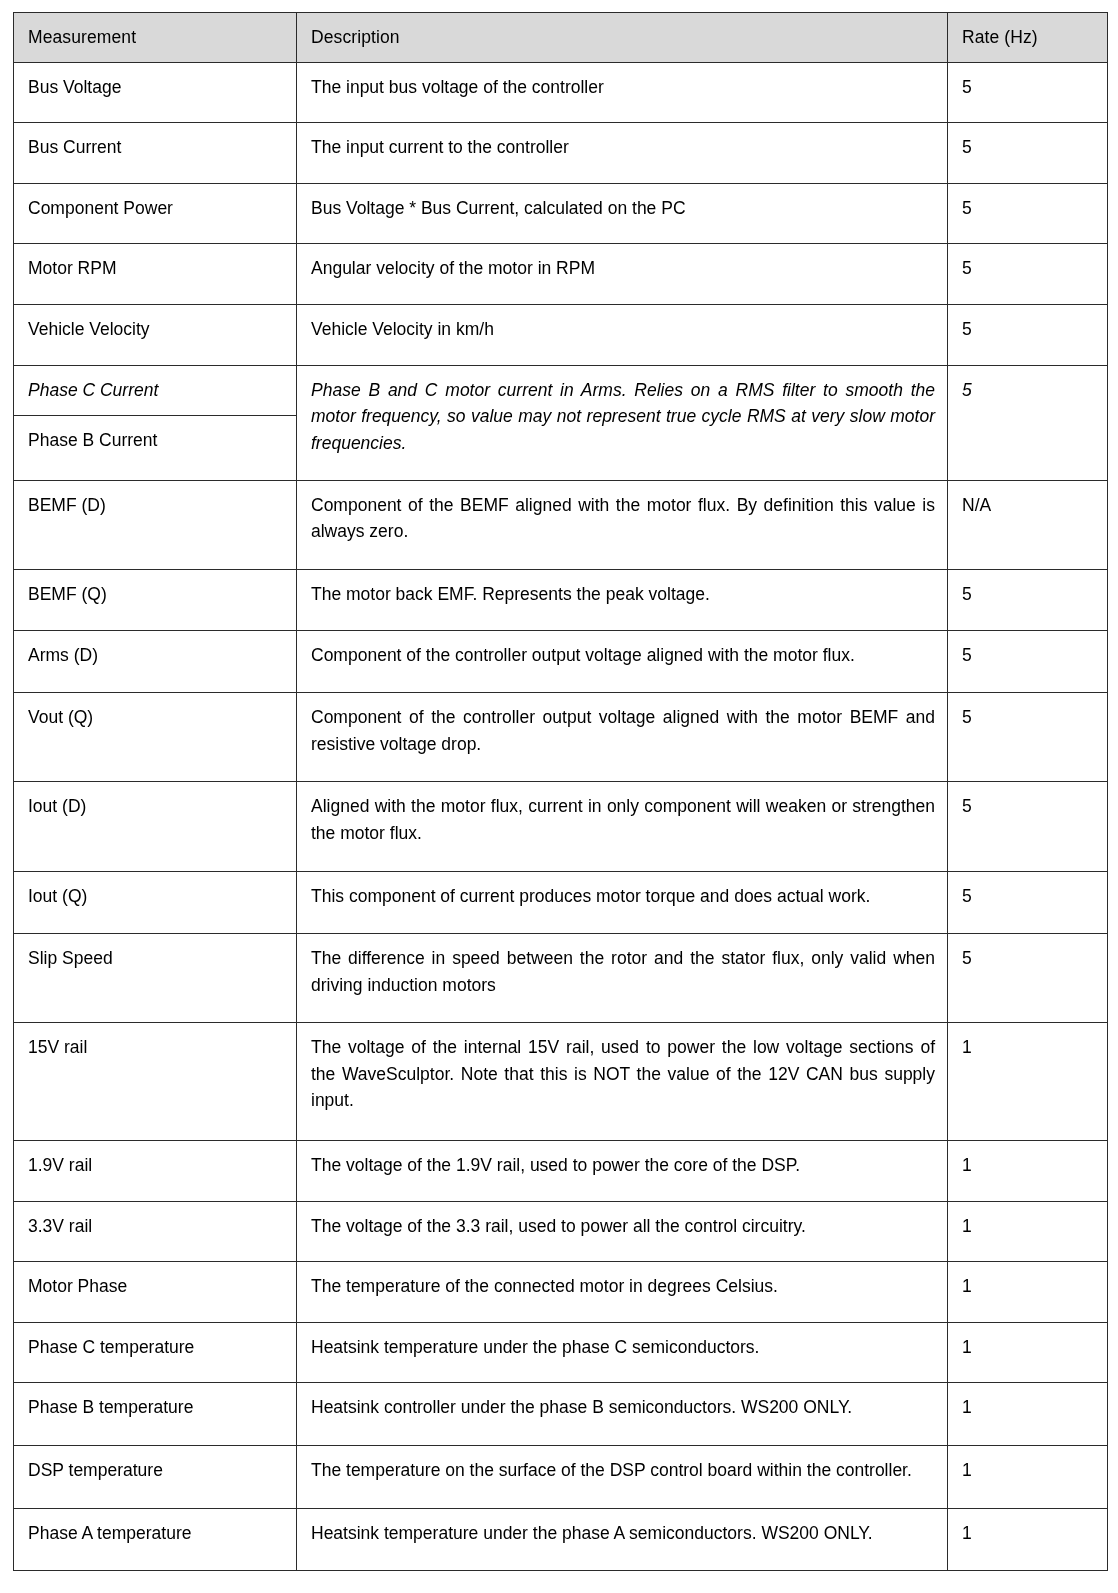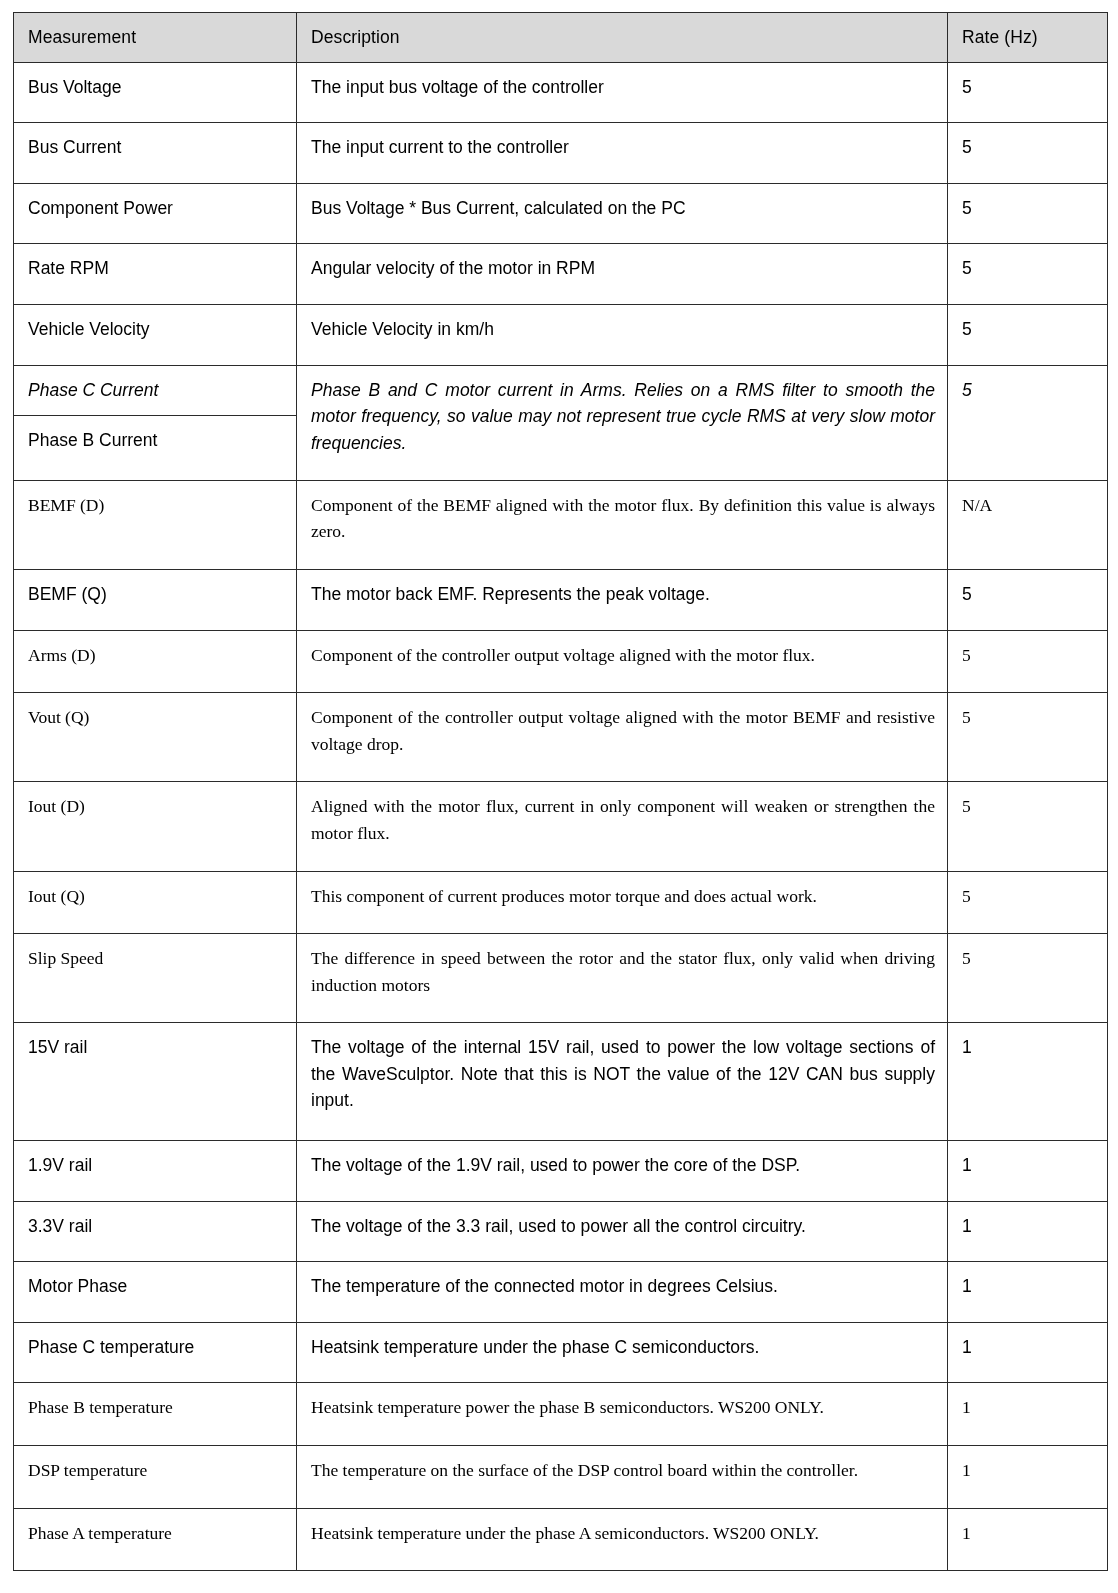--- a/index.html
+++ b/index.html
@@ -55,21 +55,21 @@
     padding-right: 14px;
   }
   td.meas {
     white-space: nowrap;
   }
   td.rate {
     text-align: left;
   }
   
   tr.r-single td { padding-bottom: 22px; }
-  tr.r-two td    { padding-bottom: 24px; font-family: Liberation Serif, serif; }
+  tr.r-two td    { padding-bottom: 24px; }
   tr.r-three td  { padding-bottom: 26px; }
   tr.r-split-top td    { padding-bottom: 12px; font-style: italic; }
   tr.r-split-bottom td { padding-bottom: 26px; }
 </style>
 </head>
 <body>
 
 <div class="page">
   <table class="meas-table">
     <colgroup>
@@ -98,21 +98,21 @@
         <td class="rate">5</td>
       </tr>
 
       <tr class="r-single">
         <td class="meas">Component Power</td>
         <td class="desc">Bus Voltage * Bus Current, calculated on the PC</td>
         <td class="rate">5</td>
       </tr>
 
       <tr class="r-single">
-        <td class="meas">Rate RPM</td>
+        <td class="meas">Motor RPM</td>
         <td class="desc">Angular velocity of the motor in RPM</td>
         <td class="rate">5</td>
       </tr>
 
       <tr class="r-single">
         <td class="meas">Vehicle Velocity</td>
         <td class="desc">Vehicle Velocity in km/h</td>
         <td class="rate">5</td>
       </tr>
 
@@ -192,21 +192,21 @@
       </tr>
 
       <tr class="r-single">
         <td class="meas">Phase C temperature</td>
         <td class="desc">Heatsink temperature under the phase C semiconductors.</td>
         <td class="rate">1</td>
       </tr>
 
       <tr class="r-two">
         <td class="meas">Phase B temperature</td>
-        <td class="desc">Heatsink temperature power the phase B semiconductors. WS200 ONLY.</td>
+        <td class="desc">Heatsink controller under the phase B semiconductors. WS200 ONLY.</td>
         <td class="rate">1</td>
       </tr>
 
       <tr class="r-two">
         <td class="meas">DSP temperature</td>
         <td class="desc">The temperature on the surface of the DSP control board within the controller.</td>
         <td class="rate">1</td>
       </tr>
 
       <tr class="r-two">

